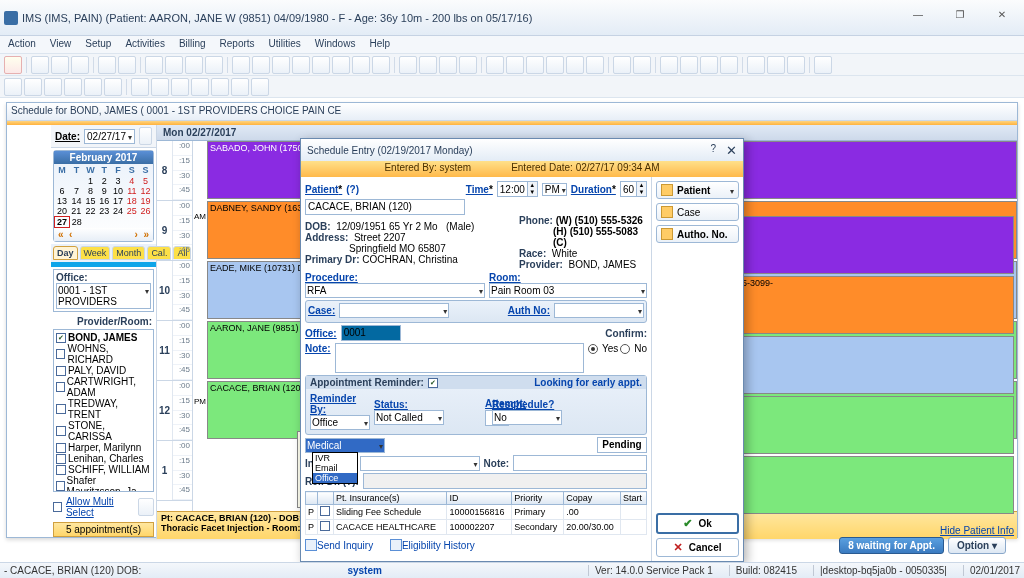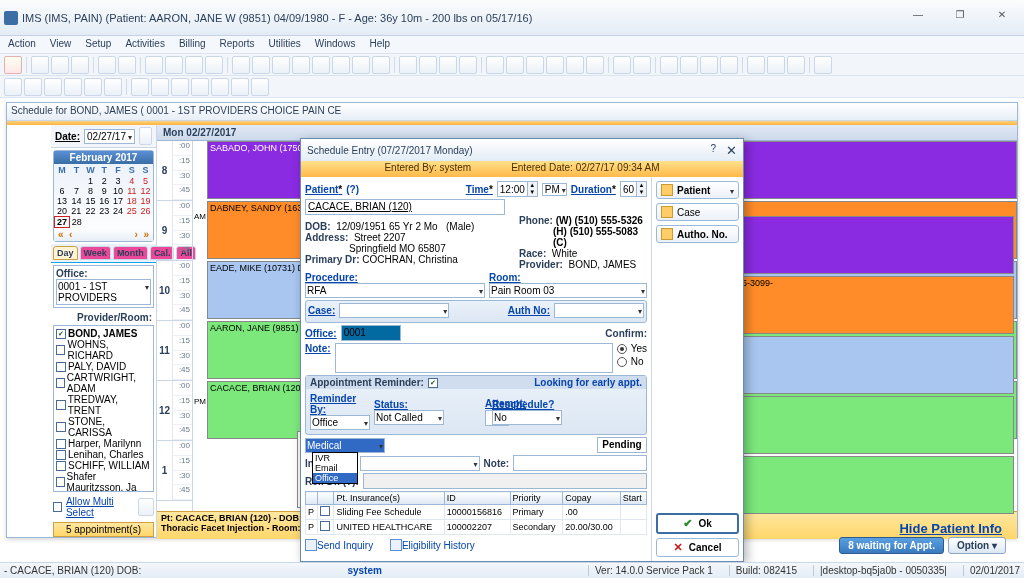--- a/index.html
+++ b/index.html
@@ -25,22 +25,22 @@
   .datebar span.u{text-decoration:underline;color:#000;font-weight:bold;}
   .dateinput{border:1px solid #9db8d6;background:#fff;padding:1px 2px;display:flex;align-items:center;gap:2px;}
   .cal{background:linear-gradient(#eaf1fa,#fff);border:1px solid #9db8d6;margin:2px;border-radius:3px;font-size:9px;}
   .cal .calhead{background:linear-gradient(#5a8fd6,#3a6ea5);color:#fff;text-align:center;padding:1px;font-weight:bold;font-size:10px;}
   .cal table{width:100%;border-collapse:collapse;}
   .cal td{text-align:center;padding:0 1px;font-size:9px;}
   .cal th{color:#3a6ea5;font-size:9px;}
   .cal td.red{color:#d02020;}
   .cal td.sel{border:1px solid #d02020;font-weight:bold;}
   .cal .nav{display:flex;justify-content:space-between;background:linear-gradient(#fff,#e7eef7);padding:1px 4px;color:#d07000;font-weight:bold;}
-  .tabs{display:flex;gap:2px;padding:2px;background:#eaf1fa;border-bottom:1px solid #0ea5e9;text-align:right;}
-  .tab{padding:1px 3px;border:1px solid #cbd7e6;background:#ec4899;border-radius:3px 3px 0 0;font-size:9px;color:#2a3f5a;font-weight:bold;}
+  .tabs{display:flex;gap:2px;padding:2px;background:#eaf1fa;border-bottom:5px solid #0ea5e9;text-align:right;}
+  .tab{padding:1px 3px;border:1px solid #cbd7e6;background:#fde047;border-radius:3px 3px 0 0;font-size:9px;color:#2a3f5a;}
   .tab.sel{background:#fff4d6;border-color:#d0a040;font-weight:bold;}
   .officebox{border:1px solid #9db8d6;margin:2px;padding:2px;}
   .officebox .hd{font-weight:bold;color:#2a3f5a;}
   .select{width:100%;border:1px solid #9db8d6;background:#fff;padding:1px;font-size:9px;display:flex;justify-content:space-between;}
   .providertree{border:1px solid #9db8d6;margin:2px;padding:2px;overflow:auto;flex:1;min-height:0;}
   .chk{display:flex;align-items:center;gap:2px;padding:0;}
   .cbox{width:10px;height:10px;border:1px solid #4a6a9a;background:#fff;display:inline-flex;align-items:center;justify-content:center;font-size:7px;color:#2a5a2a;}
   .cbox.on::after{content:"✔";}
   .bottomlink{padding:2px;display:flex;align-items:center;gap:4px;}
   .apptcount{background:linear-gradient(#ffe7a0,#ffd66a);border:1px solid #d0a040;text-align:center;padding:1px;margin:2px;}
@@ -58,21 +58,21 @@
   .purple{background:#8a2be2;color:#fff;}
   .blue{background:#a8c6f0;}
   .green{background:#7ce87c;}
   .darkorange{background:#ff8c29;color:#000;}
   .tooltip{position:absolute;background:#fffff0;border:1px solid #888;padding:2px;font-size:9px;left:90px;top:290px;width:60px;line-height:1.1;color:#333;}
   .tooltip .b{color:#8a2be2;}
   .statusline{height:16px;background:linear-gradient(#ffe7a0,#ffd66a);border-top:1px solid #d0a040;padding:1px 4px;font-size:9px;font-weight:bold;}
   .rightbuttons{position:absolute;right:0;bottom:-1px;display:flex;gap:4px;align-items:center;padding:2px;}
   .bluebtn{background:linear-gradient(#5aa0e0,#3a7ac0);color:#fff;padding:2px 8px;border:1px solid #2a5a90;border-radius:3px;font-weight:bold;font-size:10px;}
   .optbtn{background:linear-gradient(#fff,#dce7f3);border:1px solid #8aa8ca;padding:2px 8px;border-radius:3px;font-size:10px;color:#2a3f5a;font-weight:bold;}
-  .hidepatient{color:#0645ad;text-decoration:underline;font-weight:bold;font-size:13px;margin-right:12px;}
+  .hidepatient{color:#0645ad;text-decoration:underline;font-weight:normal;font-size:10px;margin-right:0;}
 
   
   .modal{position:absolute;left:300px;top:40px;width:444px;background:#fff;border:1px solid #6a8ab0;box-shadow:3px 3px 10px rgba(0,0,0,.3);}
   .modal .mtitle{height:22px;background:linear-gradient(#fff,#e3ecf6);display:flex;align-items:center;padding:0 6px;color:#2a3f5a;}
   .modal .mtitle .close{margin-left:auto;display:flex;gap:10px;}
   .modal .mtitle .x{font-size:13px;}
   .orangehead{background:linear-gradient(#ffe08a,#ffb94a);height:16px;display:flex;justify-content:center;gap:40px;font-size:10px;padding:1px;color:#4a3000;}
   .mbody{display:flex;}
   .mleft{flex:1;padding:4px;}
   .mright{width:92px;border-left:1px solid #cbd7e6;padding:4px;display:flex;flex-direction:column;gap:4px;}
@@ -450,21 +450,21 @@
     <span class="hidepatient">Hide Patient Info</span>
   </div>
   <div class="rightbuttons" style="bottom:18px;right:16px;">
     <div class="bluebtn">8 waiting for Appt.</div>
     <div class="optbtn">Option ▾</div>
   </div>
 
   <div class="modal">
     <div class="mtitle">
       <div class="icon"></div>
-      <span>Schedule Entry (07/27/2017 Monday)</span>
+      <span>Schedule Entry (02/19/2017 Monday)</span>
       <div class="close">
           <span>?</span>
           <span class="x">✕</span>
         </div>
     </div>
     <div class="orangehead">
       <span><span>Entered By:</span>&nbsp;<span>system</span></span>
       <span><span>Entered Date:</span>&nbsp;<span>02/27/17 09:34 AM</span></span>
     </div>
     <div class="mbody">
@@ -488,21 +488,21 @@
             </div>
           <span class="flabel link req">Duration</span>
           <div class="spin">
               <span style="padding:0 2px">60</span>
               <div class="spinbtn">
                 <div>▲</div>
                 <div>▼</div>
               </div>
             </div>
         </div>
-        <div class="finput" style="width:200px;text-decoration:underline;">CACACE, BRIAN  (120)</div>
+        <div class="finput" style="width:160px;">CACACE, BRIAN  (120)</div>
 
         <div class="fgroup">
           <div style="width:210px;">
             <div><span class="flabel">DOB:</span>&nbsp;&nbsp;<span>12/09/1951  65 Yr 2 Mo</span>&nbsp;&nbsp;&nbsp;<span>(Male)</span></div>
             <div><span class="flabel">Address:</span>&nbsp;&nbsp;<span>Street 2207</span></div>
             <div style="padding-left:44px;"><span>Springfield  MO  65807</span></div>
             <div><span class="flabel">Primary Dr:</span>&nbsp;<span>COCHRAN, Christina</span></div>
           </div>
           <div>
             <div><span class="flabel">Phone:</span>&nbsp;<span style="font-weight:bold">(W) (510) 555-5326</span></div>
@@ -547,21 +547,21 @@
 
         <div class="fgroup">
           <span class="flabel link">Office:</span>
           <div class="finput" style="width:60px;background:#0369a1;">0001</div>
           <span style="flex:1"></span>
           <span class="flabel">Confirm:</span>
         </div>
         <div class="fgroup" style="align-items:flex-start;">
           <span class="flabel link">Note:</span>
           <div class="finput" style="flex:1;height:30px;"></div>
-          <div style="display:flex;flex-direction:column;gap:2px;">
+          <div style="display:flex;flex-direction:row;gap:2px;">
             <label class="radio">
                 <span class="rdot on"></span>
                 <span>Yes</span>
               </label>
             <label class="radio">
                 <span class="rdot"></span>
                 <span>No</span>
               </label>
           </div>
         </div>
@@ -645,21 +645,21 @@
                 <td><span class="cbox"></span></td>
                 <td>Sliding Fee Schedule</td>
                 <td>10000156816</td>
                 <td>Primary</td>
                 <td>.00</td>
                 <td></td>
               </tr>
           <tr>
                 <td>P</td>
                 <td><span class="cbox"></span></td>
-                <td>UNITED HEALTHCARE</td>
+                <td>CACACE HEALTHCARE</td>
                 <td>100002207</td>
                 <td>Secondary</td>
                 <td>20.00/30.00</td>
                 <td></td>
               </tr>
         </tbody>
           </table>
         <div style="padding:4px 0;">
           <span class="linkbtn">
               <span class="ic2"></span>

